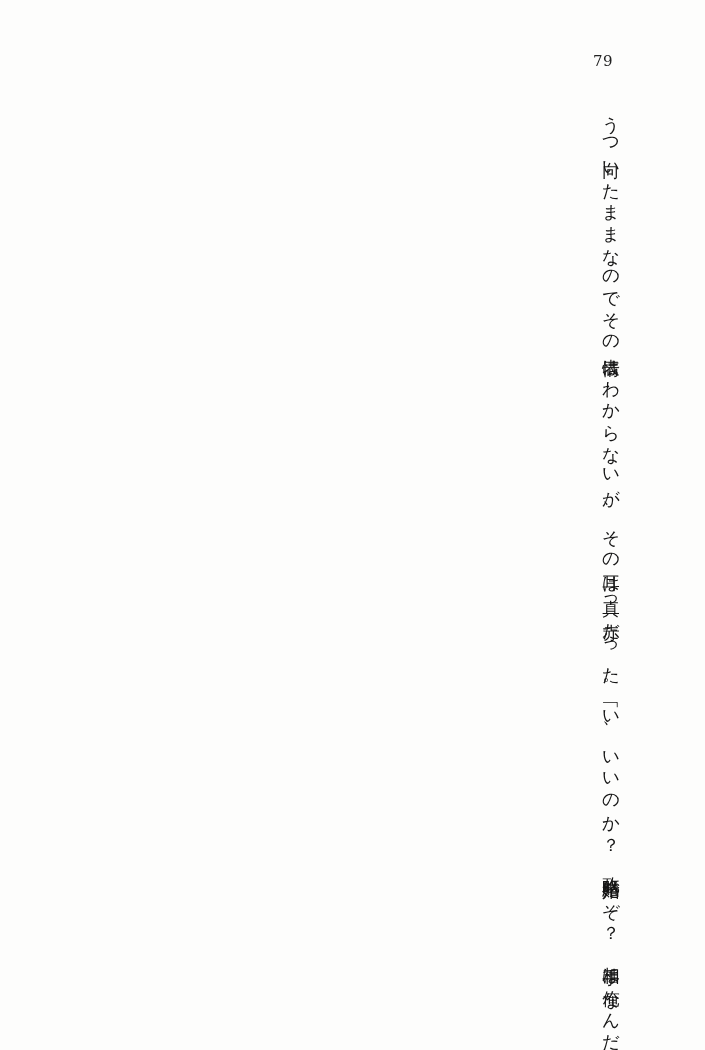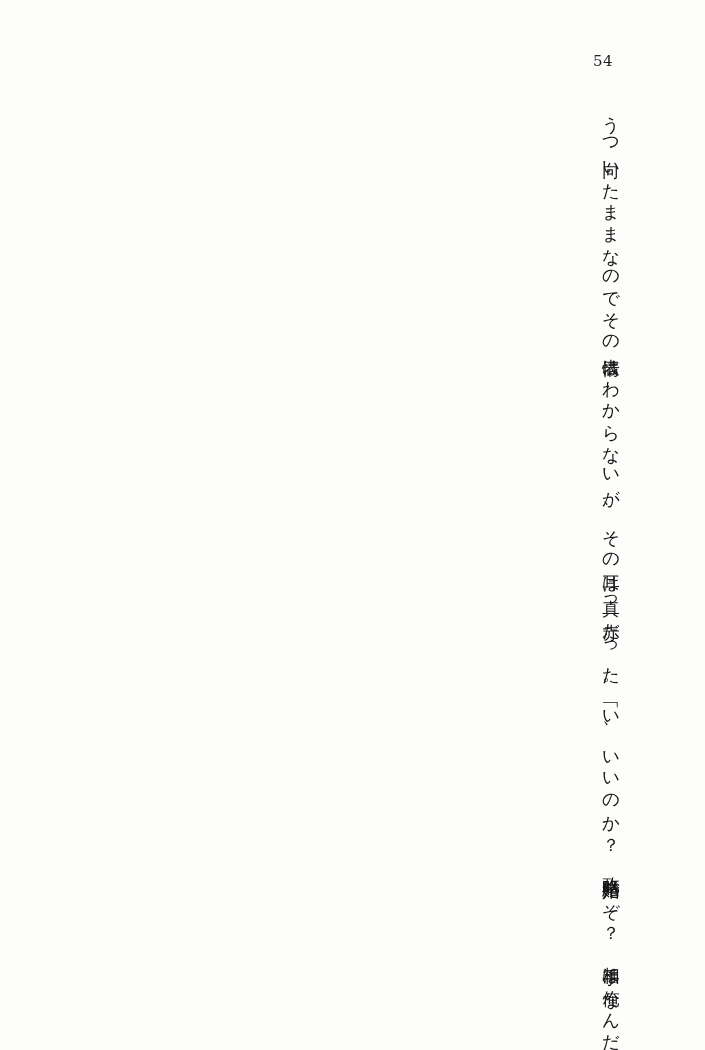--- a/index.html
+++ b/index.html
@@ -61,20 +61,20 @@
     font-size: 17.5px;
     letter-spacing: 1.7px;
     color: #141414;
   }
 </style>
 </head>
 <body>
 
 <div class="page">
 
-  <div class="page-number">54</div>
+  <div class="page-number">79</div>
 
   <div class="text-block" id="text-body">
       <div class="line">うつ向いたままなのでその表情はわからないが、その耳は真っ赤だった。</div>
       <div class="line">「い、いいのか？　政略結婚だぞ？　相手は俺なんだぞ？　わかってんのか？」</div>
     </div>
 
 </div>
 
 </body></html>

